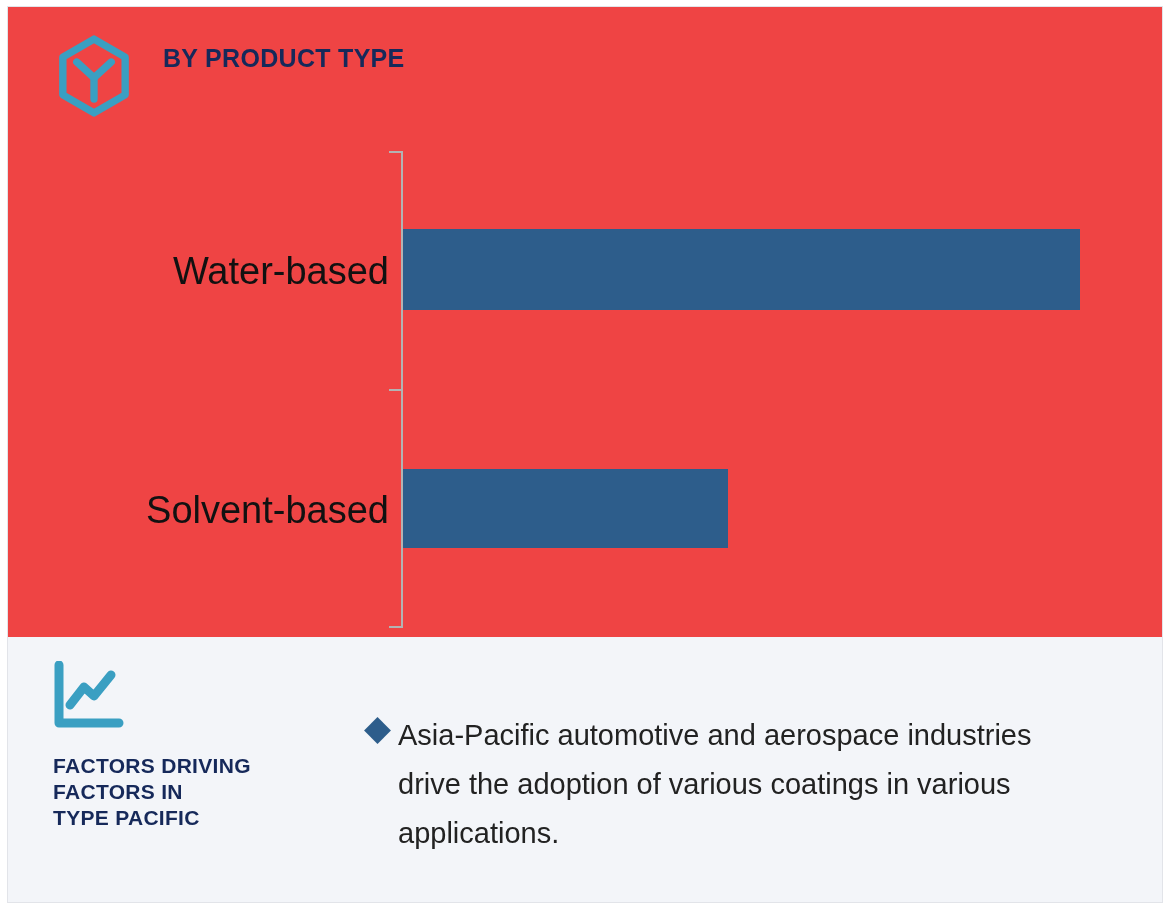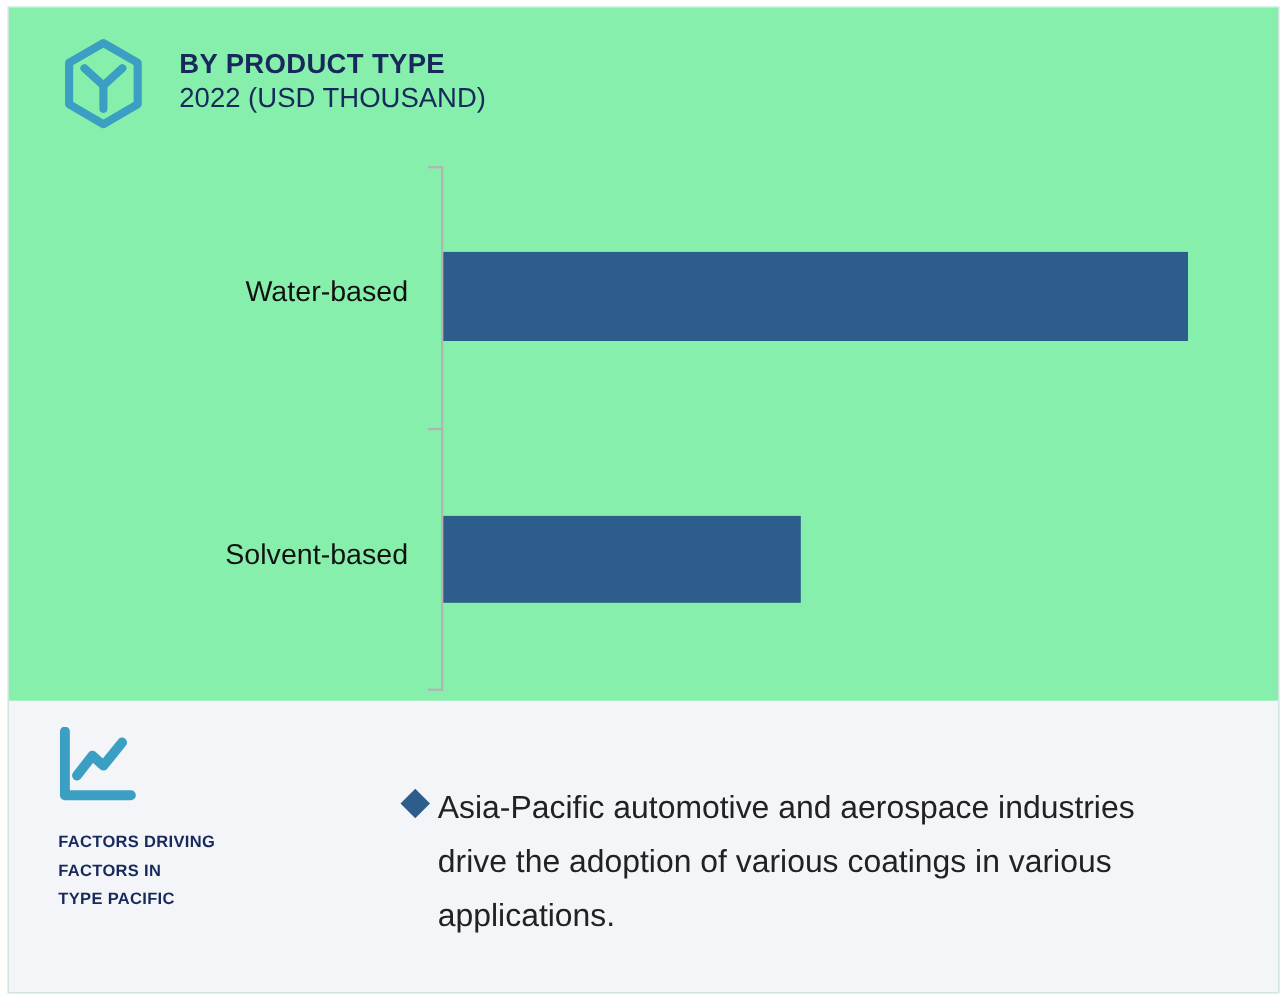--- a/index.html
+++ b/index.html
@@ -14,21 +14,21 @@
     -webkit-font-smoothing: antialiased;
   }
 
   
   .card {
     position: absolute;
     left: 7px;
     top: 6px;
     width: 1156px;
     height: 897px;
-    background: #86efac;
+    background: #ef4444;
     border: 1px solid #e2e4e9;
     box-sizing: border-box;
     overflow: hidden;
   }
 
   
   .header {
     position: absolute;
     left: 0;
     top: 0;
@@ -92,24 +92,24 @@
   .tick-mid    { top: 256px; }
   .tick-bottom { top: 493px; }
 
   .bar-row {
     position: absolute;
     left: 0;
     width: 100%;
   }
   .bar-label {
     position: absolute;
-    left: 30px;
+    left: 48px;
     width: 333px;
     text-align: right;
-    font-size: 26px;
+    font-size: 38px;
     color: #111111;
     white-space: nowrap;
   }
   .bar {
     position: absolute;
     left: 395px;
     background: #2d5d8b;
   }
 
   
@@ -134,21 +134,21 @@
     top: 24px;
     width: 300px;
   }
   .line-chart-icon {
     width: 72px;
     height: 70px;
     display: block;
   }
   .panel-heading {
     margin: 22px 0 0 0;
-    font-size: 15px;
+    font-size: 21px;
     font-weight: bold;
     line-height: 26px;
     letter-spacing: 0.3px;
     color: #16295a;
   }
   .bullet-wrap {
     position: absolute;
     left: 360px;
     top: 74px;
     width: 700px;
@@ -180,21 +180,20 @@
       <svg viewBox="0 0 100 100" width="82" height="82" aria-hidden="true">
         <polygon points="50,5 88,27 88,73 50,95 12,73 12,27" fill="none" stroke="#3a9fc2" stroke-width="9" stroke-linejoin="round"></polygon>
         <path d="M50,52 L50,78" fill="none" stroke="#3a9fc2" stroke-width="9" stroke-linecap="round"></path>
         <path d="M50,52 L29,33" fill="none" stroke="#3a9fc2" stroke-width="9" stroke-linecap="round"></path>
         <path d="M50,52 L71,33" fill="none" stroke="#3a9fc2" stroke-width="9" stroke-linecap="round"></path>
       </svg>
     </span>
 
     <div class="header-text">
       <p class="header-title">BY PRODUCT TYPE</p>
-      <p class="header-sub">2022 (USD THOUSAND)</p>
     </div>
   </div>
 
   <div class="chart">
 
     <div class="axis-line"></div>
     <div class="tick tick-top"></div>
     <div class="tick tick-mid"></div>
     <div class="tick tick-bottom"></div>
 

